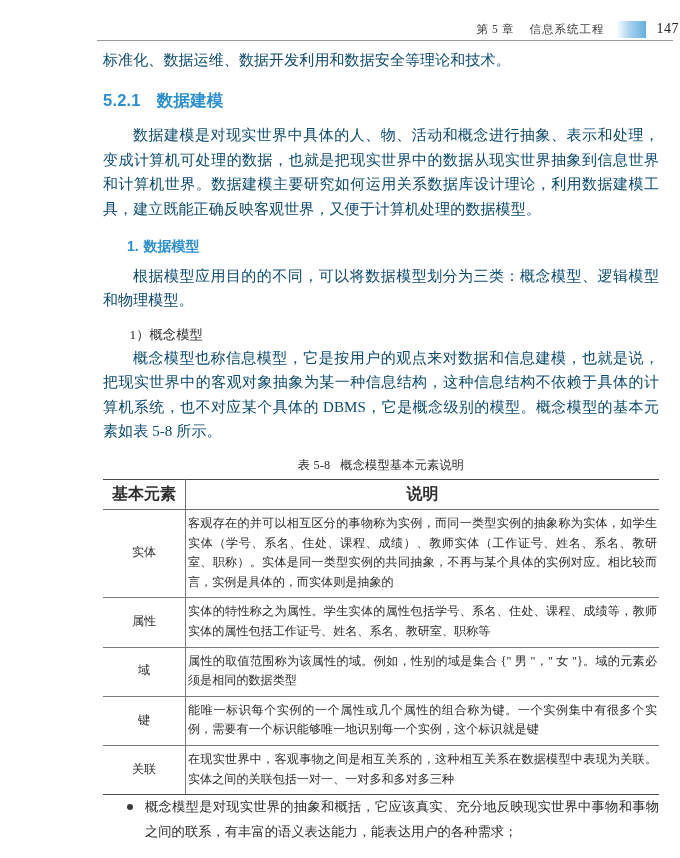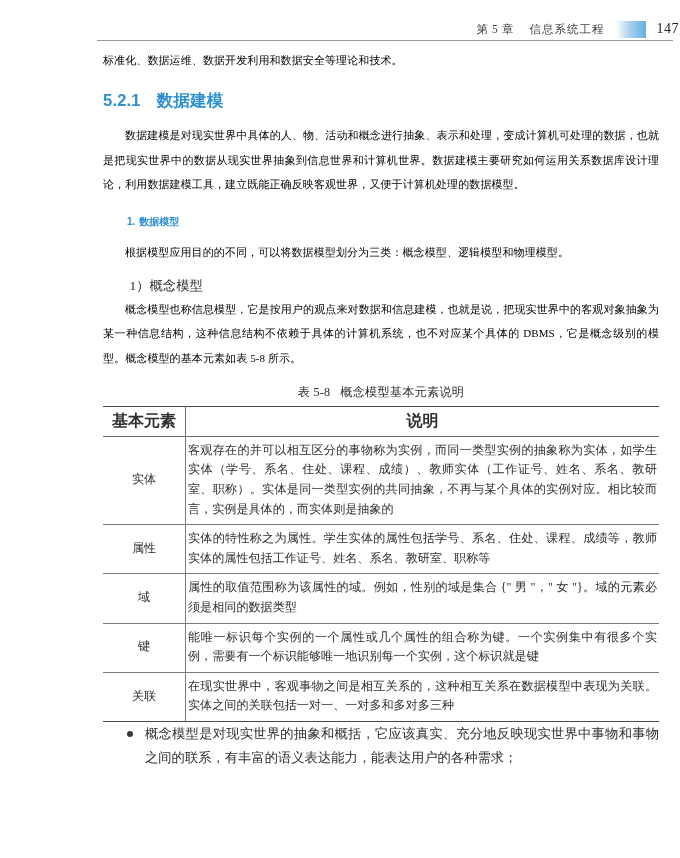--- a/index.html
+++ b/index.html
@@ -75,43 +75,43 @@
 
   
   .content {
     position: absolute;
     top: 48px;
     left: 66px;
     width: 556px;
   }
   p.body-text {
     margin: 0 0 0 0;
-    font-size: 11px;
+    font-size: 15px;
     line-height: 24.4px;
     text-align: justify;
     text-justify: inter-ideograph;
     letter-spacing: 0.1px;
-    color: #000000;
+    color: #0c4a6e;
   }
   p.indent2 { text-indent: 2em; }
 
   h2.section-title {
     margin: 17px 0 12px 0;
     font-size: 16.5px;
     line-height: 22px;
     color: #2b8fd0;
     font-weight: bold;
     font-family: "Liberation Sans", sans-serif;
     letter-spacing: 0.2px;
   }
   h2.section-title .num { margin-right: 16px; }
 
   h3.sub-title {
     margin: 16px 0 9px 24px;
-    font-size: 10px;
+    font-size: 14px;
     line-height: 18px;
     color: #2b8fd0;
     font-weight: bold;
     font-family: "Liberation Sans", sans-serif;
   }
   h3.sub-title .num { margin-right: 1px; }
 
   p.minor-title {
     margin: 10px 0 0 0;
     text-indent: 2em;

